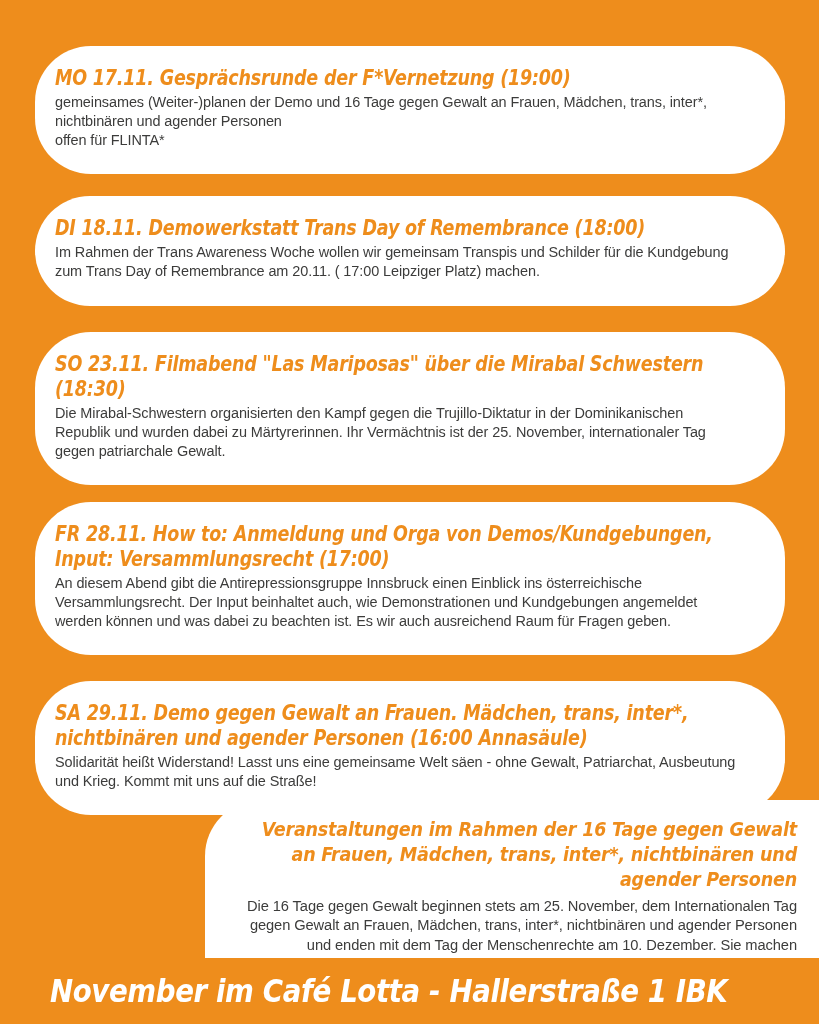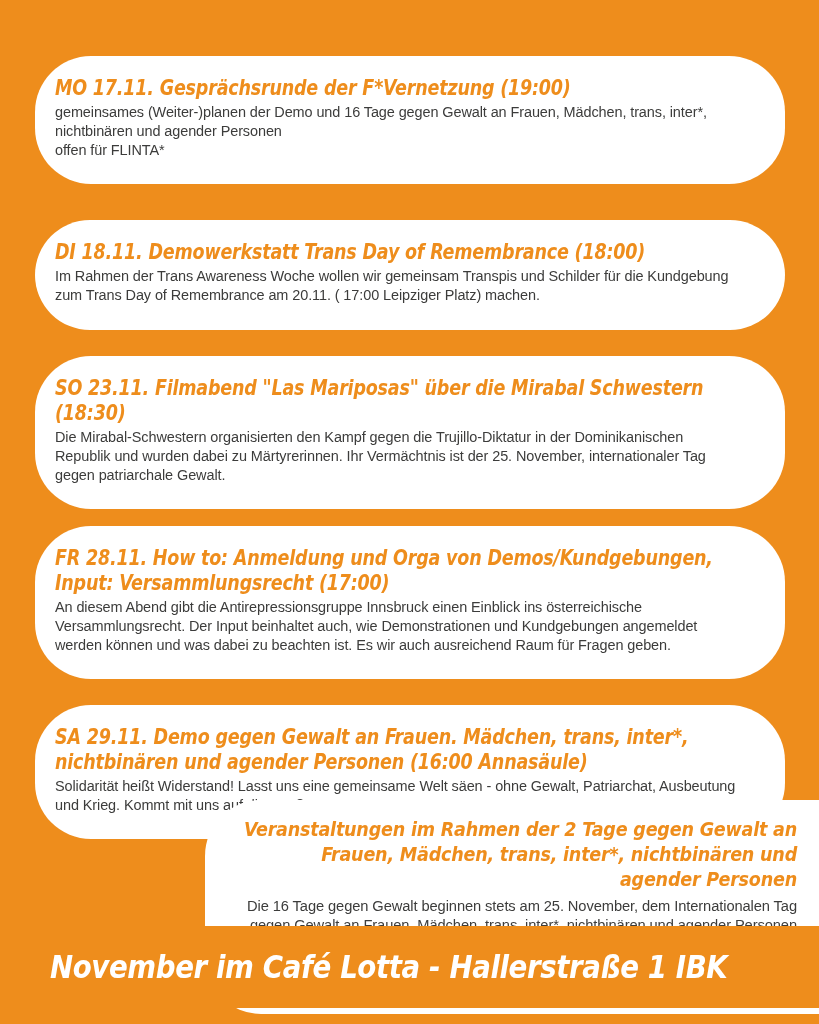--- a/index.html
+++ b/index.html
@@ -20,21 +20,21 @@
     position: relative;
     width: 819px;
     height: 1024px;
     box-sizing: border-box;
   }
 
   
   .events {
     position: absolute;
     left: 0;
-    top: 10px;
+    top: 0;
     width: 696px;
   }
 
   .event-card {
     position: relative;
     margin-left: 35px;
     width: 750px;
     box-sizing: border-box;
     background: #ffffff;
     border-radius: 56px;
@@ -104,23 +104,23 @@
     line-height: 1.32;
     color: #3c3c3b;
     margin: 0;
     letter-spacing: -0.1px;
   }
 
   
   .footer {
     position: absolute;
     left: 0;
-    bottom: 16px;
+    bottom: 0;
     width: 819px;
-    height: 82px;
+    height: 66px;
     background: #ee8d1c;
     display: flex;
     align-items: center;
   }
 
   .footer-title {
     font-family: "DejaVu Sans Condensed", "Liberation Sans Narrow", "Liberation Sans", sans-serif;
     font-style: italic;
     font-weight: 700;
     font-size: 32px;
@@ -137,21 +137,21 @@
 <div class="poster">
 
   <div class="events">
 
     <div class="event-card" style="margin-top:46px;">
       <h2 class="event-title">MO 17.11. Gesprächsrunde der F*Vernetzung (19:00)</h2>
       <p class="event-body" style="white-space:pre-line;">gemeinsames (Weiter-)planen der Demo und 16 Tage gegen Gewalt an Frauen, Mädchen, trans, inter*, nichtbinären und agender Personen
 offen für FLINTA*</p>
     </div>
 
-    <div class="event-card" style="margin-top:36px;">
+    <div class="event-card" style="margin-top:22px;">
       <h2 class="event-title">DI 18.11. Demowerkstatt Trans Day of Remembrance (18:00)</h2>
       <p class="event-body">Im Rahmen der Trans Awareness Woche wollen wir gemeinsam Transpis und Schilder für die Kundgebung zum Trans Day of Remembrance am 20.11. ( 17:00 Leipziger Platz) machen.</p>
     </div>
 
     <div class="event-card" style="margin-top:26px;">
       <h2 class="event-title">SO 23.11. Filmabend "Las Mariposas" über die Mirabal Schwestern (18:30)</h2>
       <p class="event-body">Die Mirabal-Schwestern organisierten den Kampf gegen die Trujillo-Diktatur in der Dominikanischen Republik und wurden dabei zu Märtyrerinnen. Ihr Vermächtnis ist der 25. November, internationaler Tag gegen patriarchale Gewalt.</p>
     </div>
 
 
@@ -161,21 +161,21 @@
     </div>
 
     <div class="event-card" style="margin-top:26px;">
       <h2 class="event-title">SA 29.11. Demo gegen Gewalt an Frauen. Mädchen, trans, inter*, nichtbinären und agender Personen (16:00 Annasäule)</h2>
       <p class="event-body">Solidarität heißt Widerstand! Lasst uns eine gemeinsame Welt säen - ohne Gewalt, Patriarchat, Ausbeutung und Krieg. Kommt mit uns auf die Straße!</p>
     </div>
 
   </div>
 
   <div class="info-box">
-    <h2 class="info-title">Veranstaltungen im Rahmen der 2 Tage gegen Gewalt an Frauen, Mädchen, trans, inter*, nichtbinären und agender Personen</h2>
+    <h2 class="info-title">Veranstaltungen im Rahmen der 16 Tage gegen Gewalt an Frauen, Mädchen, trans, inter*, nichtbinären und agender Personen</h2>
     <p class="info-body">Die 16 Tage gegen Gewalt beginnen stets am 25. November, dem Internationalen Tag gegen Gewalt an Frauen, Mädchen, trans, inter*, nichtbinären und agender Personen und enden mit dem Tag der Menschenrechte am 10. Dezember. Sie machen geschlechtsspezifische Gewalt sichtbar, und setzen ein Zeichen gegen diese und alle anderen Verletzungen der Menschenrechte und Diskriminierungsformen.</p>
   </div>
 
   <div class="footer">
     <h1 class="footer-title">November im Café Lotta - Hallerstraße 1 IBK</h1>
   </div>
 
 </div>
 
 </body></html>

